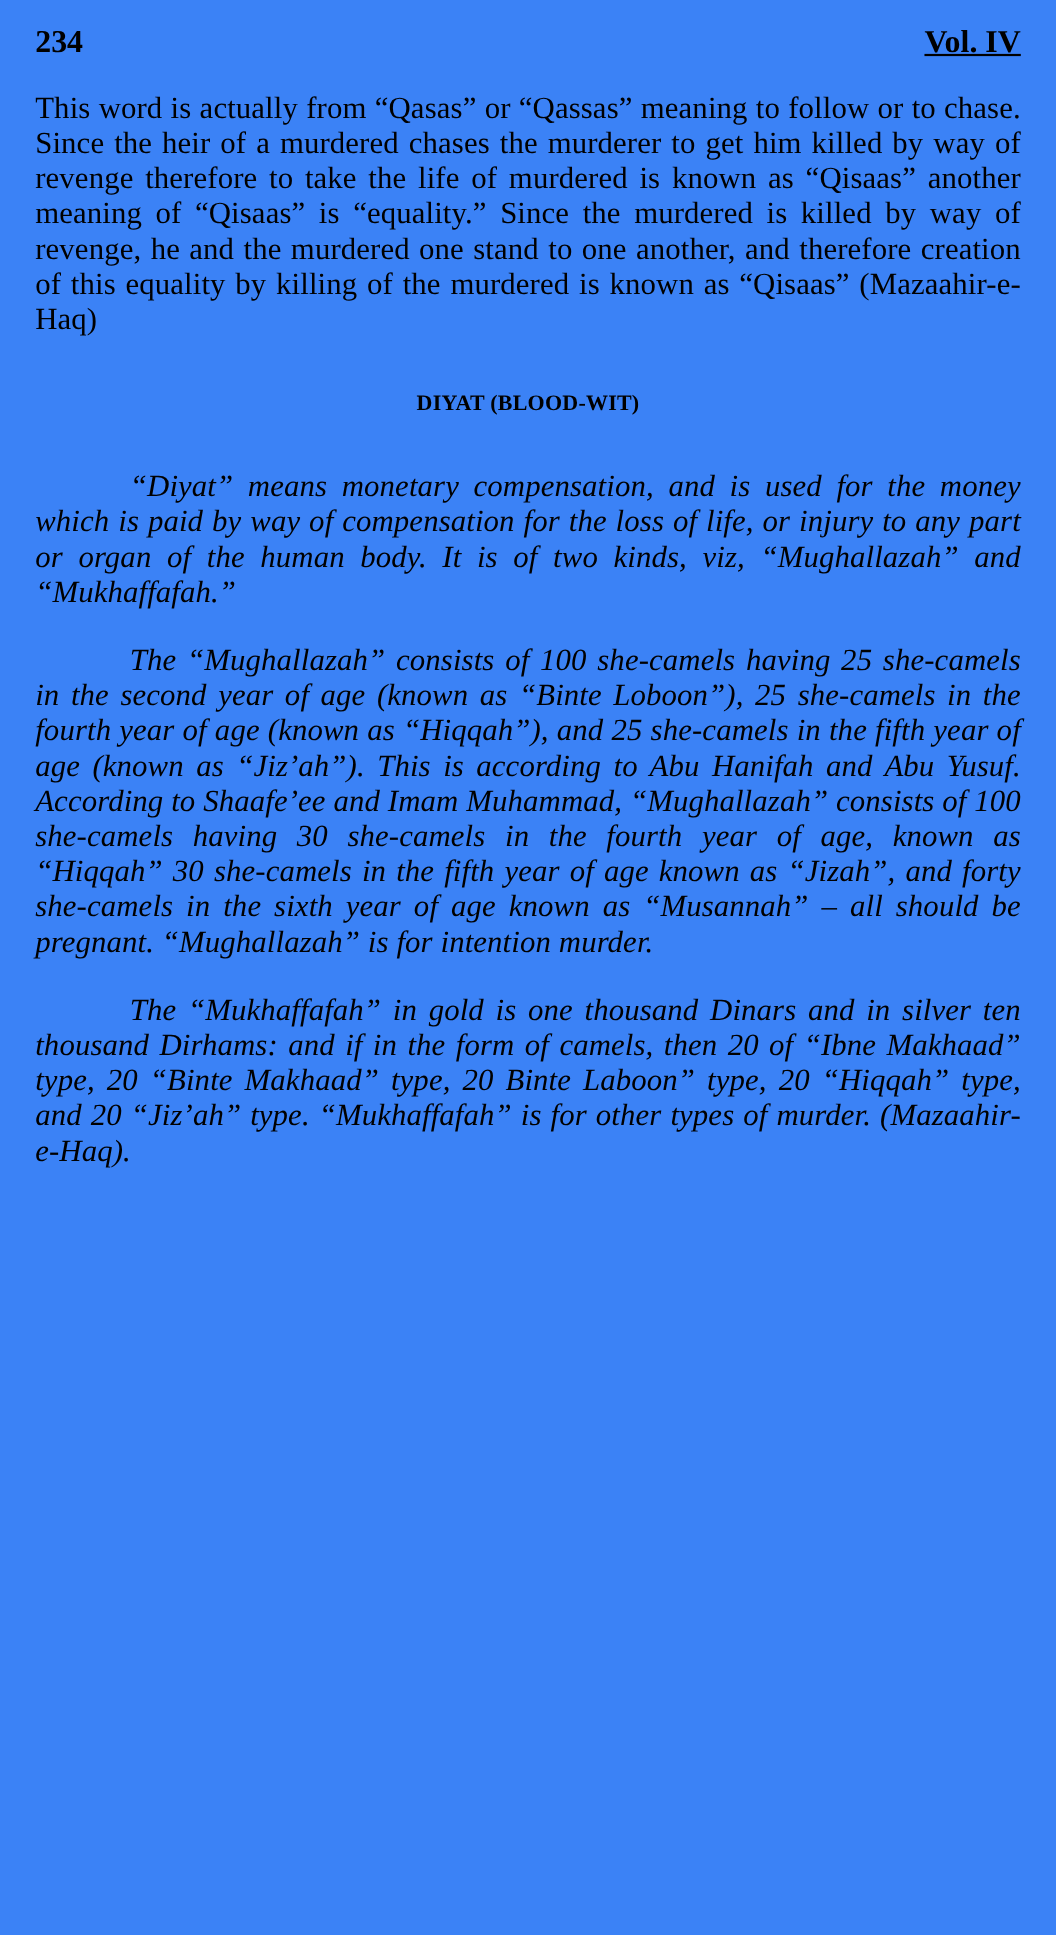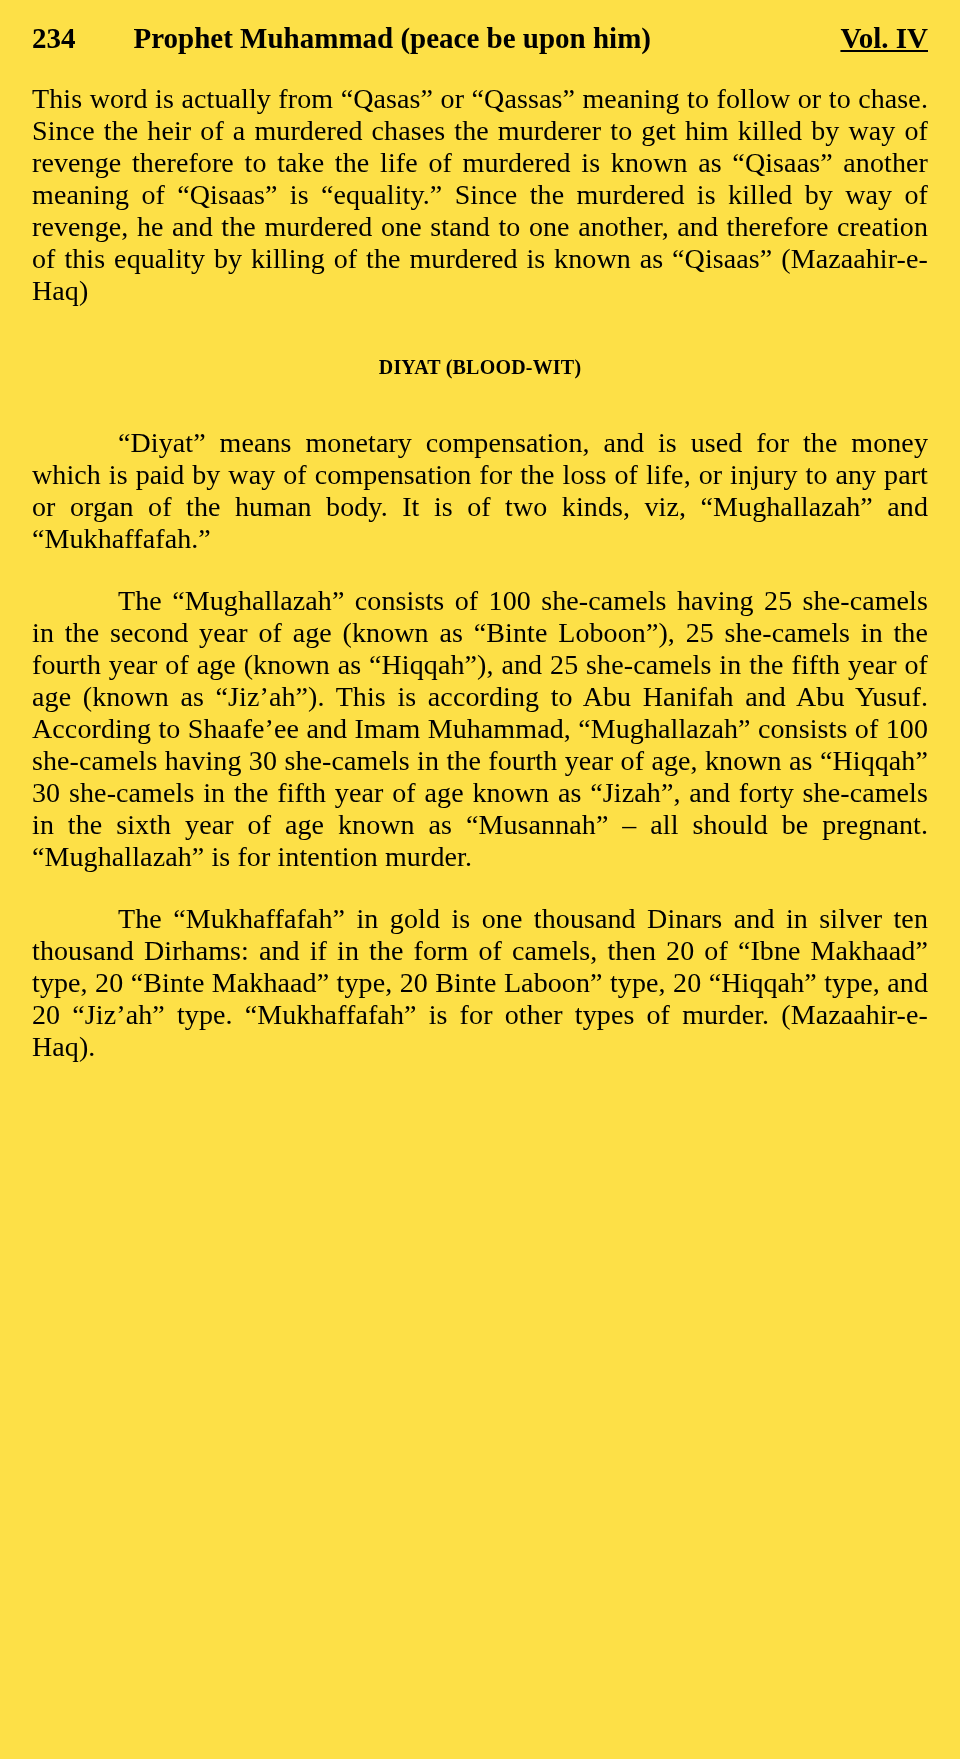--- a/index.html
+++ b/index.html
@@ -13,21 +13,21 @@
     font-family: "Liberation Serif", "DejaVu Serif", serif;
     color: #000000;
     box-sizing: border-box;
     overflow: hidden;
   }
   .page {
     box-sizing: border-box;
     width: 960px;
     height: 1759px;
     padding: 22px 32px 0 32px;
-    background: #fde047;
+    background: #3b82f6;
   }
   .page-header {
     display: flex;
     align-items: baseline;
     font-weight: bold;
     font-size: 29px;
     line-height: 1.15;
     margin-bottom: 28px;
   }
   .page-header .page-number {
@@ -46,37 +46,37 @@
     font-size: 28px;
     line-height: 32px;
     text-align: justify;
     letter-spacing: 0.1px;
   }
   .body-text p {
     margin: 0 0 30px 0;
   }
   .body-text p.indented {
     text-indent: 86px;
+    font-style: italic;
   }
   .section-heading {
     font-size: 20px;
     font-weight: bold;
     text-align: center;
     margin: 44px 0 44px 0;
     letter-spacing: 0.2px;
   }
 </style>
 </head>
 <body>
 
 <div class="page">
 
   <div class="page-header">
     <span class="page-number">234</span>
-    <span class="book-title">Prophet Muhammad (peace be upon him)</span>
     <span class="volume">Vol. IV</span>
   </div>
 
   <div class="body-text">
 
     <p>This word is actually from “Qasas” or “Qassas” meaning to follow or to chase. Since the heir of a murdered chases the murderer to get him killed by way of revenge therefore to take the life of murdered is known as “Qisaas” another meaning of “Qisaas” is “equality.” Since the murdered is killed by way of revenge, he and the murdered one stand to one another, and therefore creation of this equality by killing of the murdered is known as “Qisaas” (Mazaahir-e-Haq)</p>
 
     <div class="section-heading">DIYAT (BLOOD-WIT)</div>
 
     <p class="indented">“Diyat” means monetary compensation, and is used for the money which is paid by way of compensation for the loss of life, or injury to any part or organ of the human body. It is of two kinds, viz, “Mughallazah” and “Mukhaffafah.”</p>

